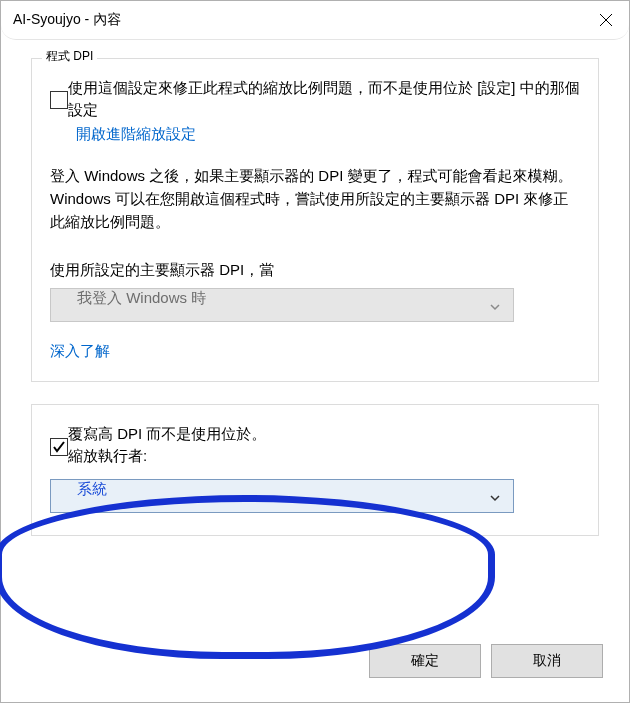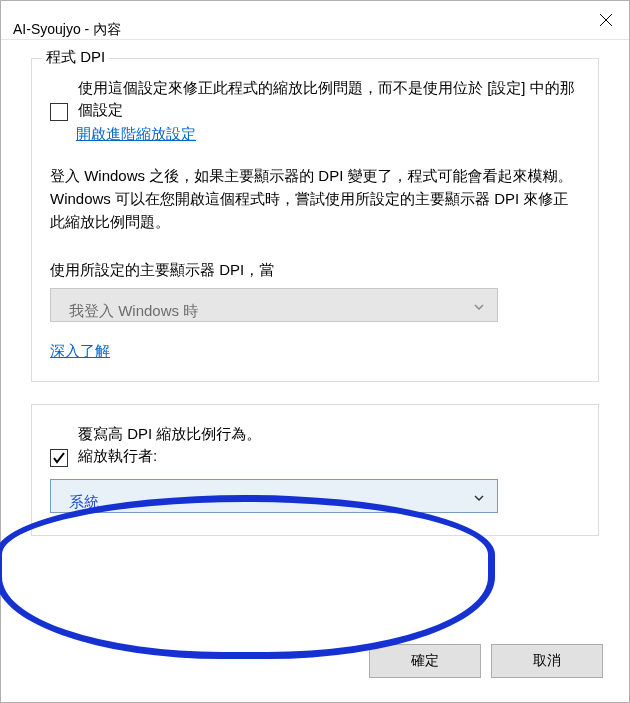--- a/index.html
+++ b/index.html
@@ -17,24 +17,25 @@
   .window {
     position: absolute;
     inset: 0;
     border: 1px solid #b0b0b0;
     background: #fff;
     display: flex;
     flex-direction: column;
   }
   .titlebar {
     display: flex;
-    align-items: flex-end;
+    align-items: center;
     height: 38px;
     padding: 0 0 0 12px;
     border-bottom: 1px solid #e5e5e5;
+    border-radius: 15px;
   }
   .titlebar .title {
     flex: 1;
     font-size: 14px;
   }
   .titlebar .close {
     width: 46px;
     height: 38px;
     display: flex;
     align-items: center;
@@ -55,60 +56,58 @@
     margin: 0 8px 22px 8px;
     padding: 18px 18px 20px 18px;
     position: relative;
   }
   .group .legend {
     position: absolute;
     top: -11px;
     left: 10px;
     background: #fff;
     padding: 0 4px;
-    font-size: 15px;
+    font-size: 12px;
   }
   .chk-row {
     display: flex;
-    align-items: flex-end;
-    gap: 10px;
+    align-items: center;
     margin-bottom: 4px;
   }
   .chk-row .box {
     width: 16px;
     height: 16px;
     border: 1px solid #333;
     margin-top: 3px;
     flex: 0 0 auto;
     display: flex;
     align-items: center;
     justify-content: center;
     background: #fff;
   }
   .chk-row .box.checked svg { display: block; }
   .chk-row .box svg { display: none; }
   .chk-row .txt { line-height: 1.45; }
   .link {
     color: #0066cc;
-    text-decoration: underline;
     cursor: pointer;
   }
   .para {
     margin: 20px 0 0 0;
     line-height: 1.55;
   }
   .select-label {
     margin: 28px 0 8px 0;
   }
   .select {
     height: 32px;
     border: 1px solid #c8c8c8;
     display: flex;
-    align-items: flex-end;
-    padding: 0 18px;
+    align-items: flex-start;
+    padding: 0 26px;
     position: relative;
     background: #e6e6e6;
     color: #6e6e6e;
   }
   .select.enabled {
     background: #e8f0f8;
     color: #1d4ed8;
     border-color: #7a9ac0;
   }
   .select .arrow {
@@ -198,21 +197,21 @@
 
     <div class="group" style="padding-bottom:22px;">
 
       <div class="chk-row">
         <div class="box checked">
           <svg width="12" height="12" viewBox="0 0 12 12">
               <polyline points="1,6 4,10 11,1" fill="none" stroke="#000" stroke-width="2"></polyline>
             </svg>
         </div>
         <div class="txt">
-          <span>覆寫高 DPI 縮放比例行為。</span><br>
+          <span>覆寫高 DPI 而不是使用位於。</span><br>
           <span>縮放執行者:</span>
         </div>
       </div>
 
       <div class="select enabled group2-select">
         <span>系統</span>
         <span class="arrow">
           <svg width="12" height="12" viewBox="0 0 12 12">
               <polyline points="2,4 6,8 10,4" fill="none" stroke="#333" stroke-width="1.5"></polyline>
             </svg>

